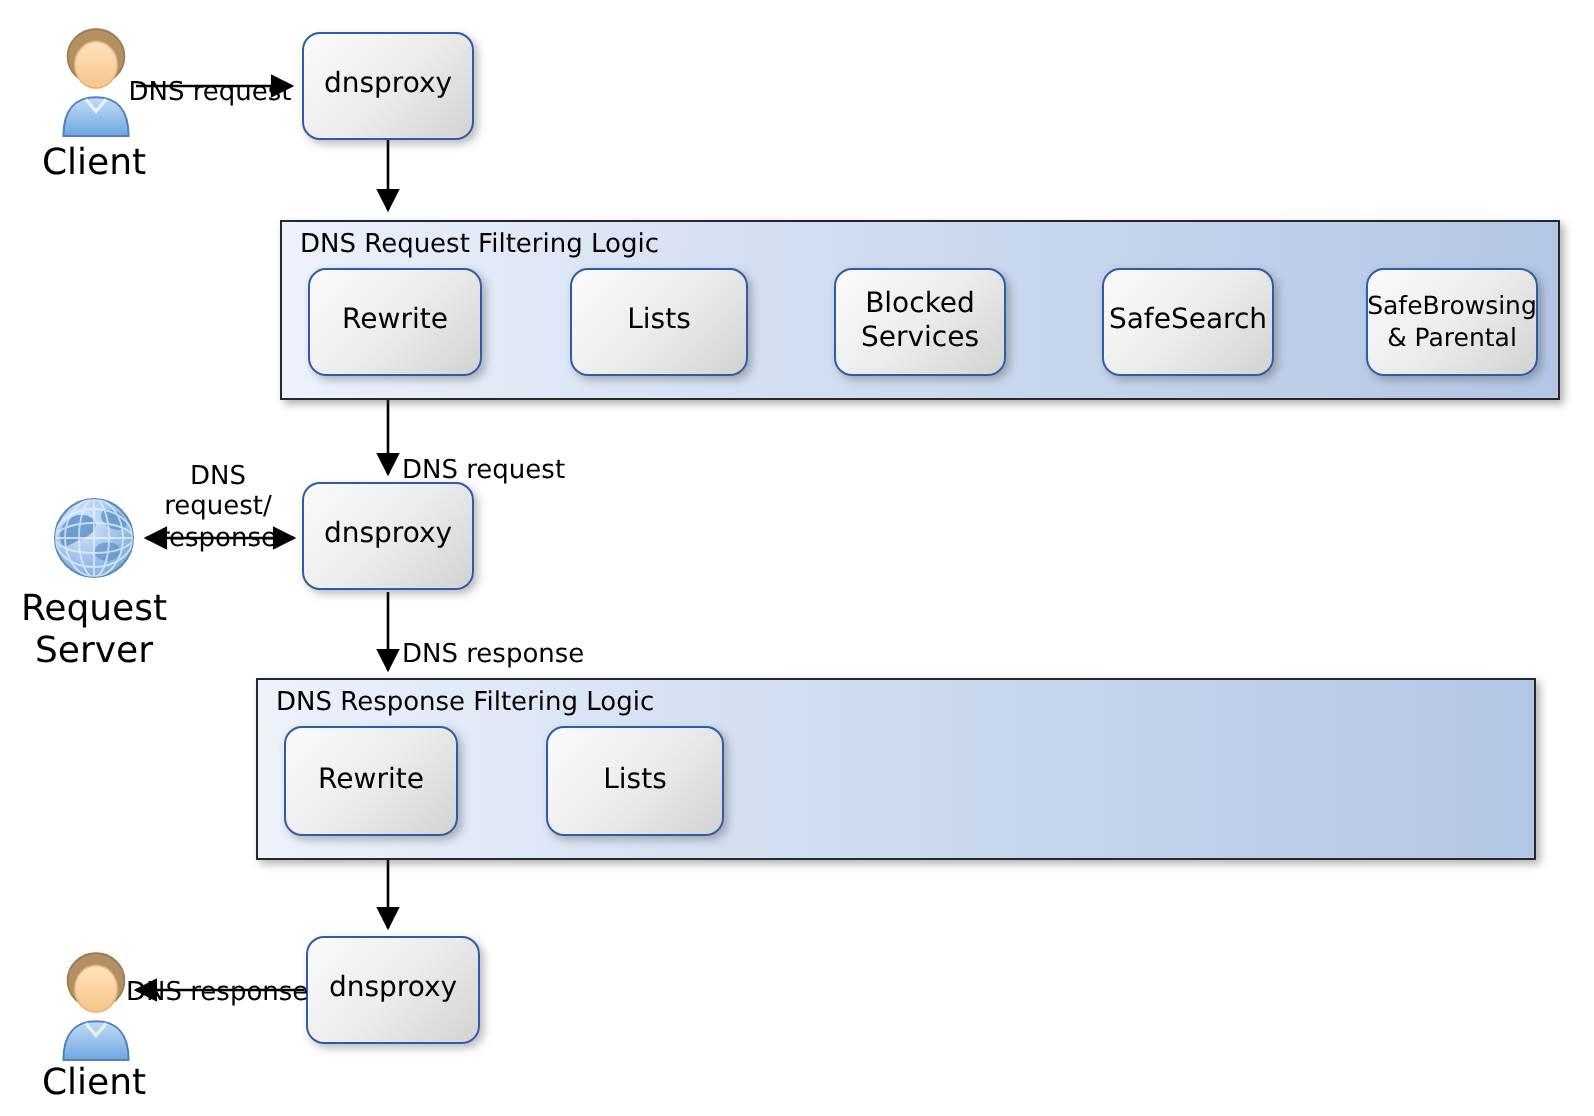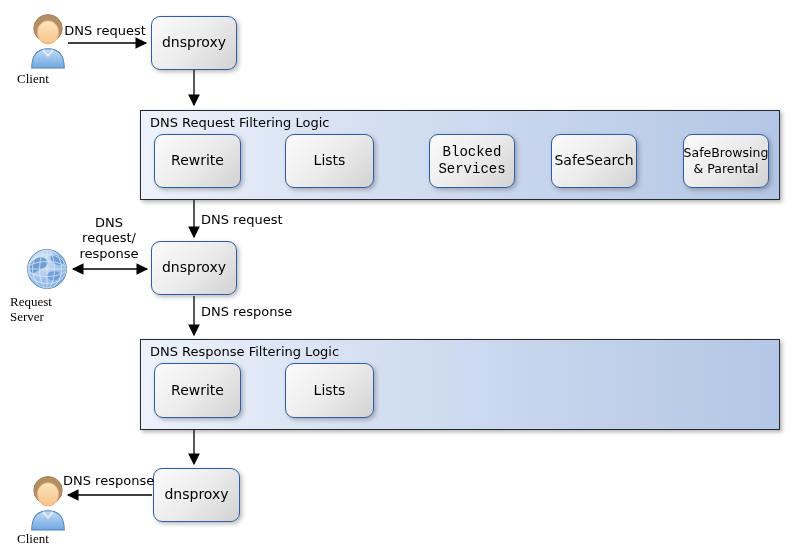--- a/index.html
+++ b/index.html
@@ -22,25 +22,25 @@
     position:absolute;
     background:linear-gradient(90deg,#edf2fb 0%,#d5e0f2 35%,#b3c6e5 100%);
     border:1.5px solid #26292b;
     box-shadow:2px 2px 4px rgba(60,60,60,0.4);
     box-sizing:border-box;
   }
   .container-title {
     position:absolute; left:9px; top:4px; font-size:13px; white-space:nowrap;
   }
   .edge-label {
-    position:absolute; font-size:13px; line-height:1.18; white-space:nowrap;
+    position:absolute; font-size:13px; line-height:1.18; white-space:nowrap;margin-top:16px;
   }
   .edge-label.wrap { white-space:normal; text-align:center; }
   .node-label {
-    position:absolute; font-size:13px; text-align:left; line-height:1.18;font-family:Liberation Serif, serif;
+    position:absolute; font-size:18px; text-align:center; line-height:1.18;
   }
   .icon { position:absolute; }
   svg.wires { position:absolute; left:0; top:0; pointer-events:none; }
 </style>
 </head>
 <body>
 
 <div id="stage">
 
   <svg class="wires" width="797" height="558">
@@ -99,21 +99,21 @@
   <div class="edge-label" style="left:60px; top:23px; width:90px; text-align:center;">DNS request</div>
 
   <div class="container-box" style="left:140px; top:110px; width:640px; height:90px;">
     <div class="container-title">DNS Request Filtering Logic</div>
     <div class="box" style="left:13px; top:23px; width:87px; height:54px;">
       <span>Rewrite</span>
     </div>
     <div class="box" style="left:144px; top:23px; width:89px; height:54px;">
       <span>Lists</span>
     </div>
-    <div class="box" style="left:288px; top:23px; width:86px; height:54px;font-family:Liberation Mono, monospace;">
+    <div class="box" style="left:276px; top:23px; width:86px; height:54px;">
       <span>Blocked Services</span>
     </div>
     <div class="box" style="left:410px; top:23px; width:86px; height:54px;">
       <span>SafeSearch</span>
     </div>
     <div class="box" style="left:542px; top:23px; width:86px; height:54px; font-size:12.5px;">
       <span>SafeBrowsing &amp; Parental</span>
     </div>
   </div>
 
@@ -150,21 +150,21 @@
         </g>
       </g>
     </svg>
   </div>
   <div class="node-label" style="left:10px; top:294px; width:74px;">Request Server</div>
 
   <div class="edge-label wrap" style="left:74px; top:215px; width:70px;text-align:center;">DNS request/ response</div>
 
   <div class="edge-label" style="left:201px; top:304px;">DNS response</div>
 
-  <div class="container-box" style="left:140px; top:339px; width:640px; height:91px;">
+  <div class="container-box" style="left:128px; top:339px; width:640px; height:91px;">
     <div class="container-title">DNS Response Filtering Logic</div>
     <div class="box" style="left:13px; top:23px; width:87px; height:55px;">
       <span>Rewrite</span>
     </div>
     <div class="box" style="left:144px; top:23px; width:89px; height:55px;">
       <span>Lists</span>
     </div>
   </div>
 
   <div class="box" style="left:153px; top:468px; width:87px; height:54px;">

